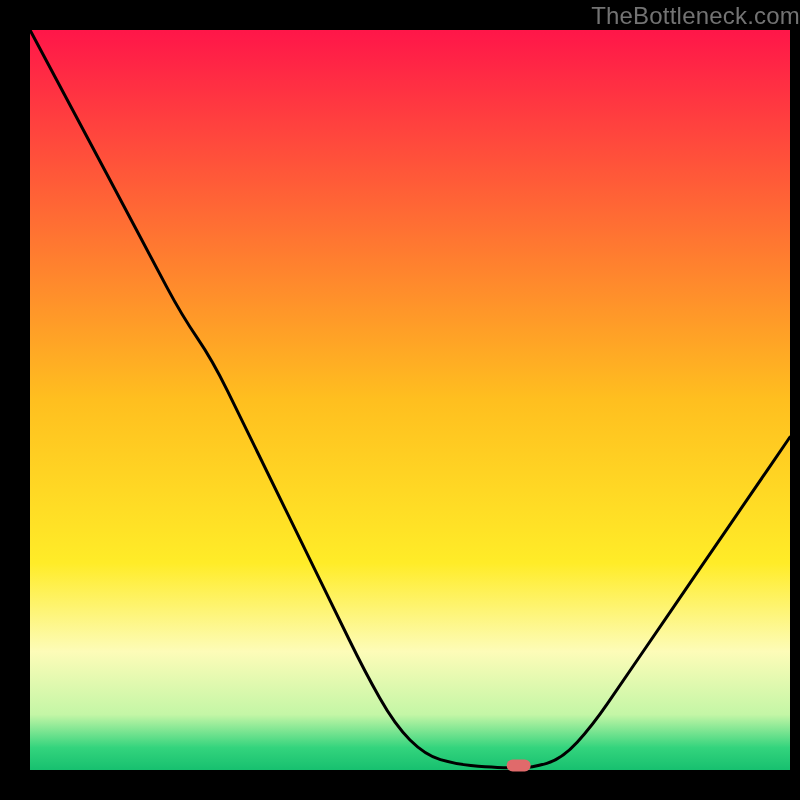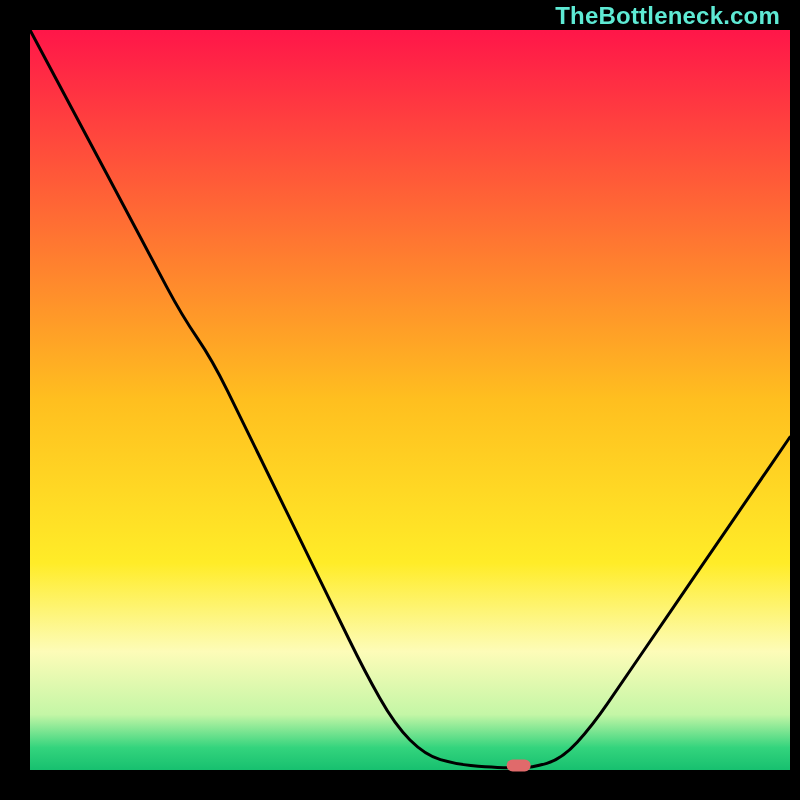--- a/index.html
+++ b/index.html
@@ -11,25 +11,25 @@
     overflow: hidden;
   }
   .stage {
     position: relative;
     width: 800px;
     height: 800px;
   }
   .watermark {
     position: absolute;
     top: 2px;
-    right: 20px;
+    right: 0;
     font-family: Arial, Helvetica, sans-serif;
     font-size: 24px;
-    font-weight: 700;
-    color: #5eead4;
+    font-weight: 400;
+    color: #737373;
     letter-spacing: 0.2px;
     user-select: none;
   }
   svg { display: block; }
 </style>
 </head>
 <body>
 
 <div class="stage">
   <div class="watermark">TheBottleneck.com</div>

